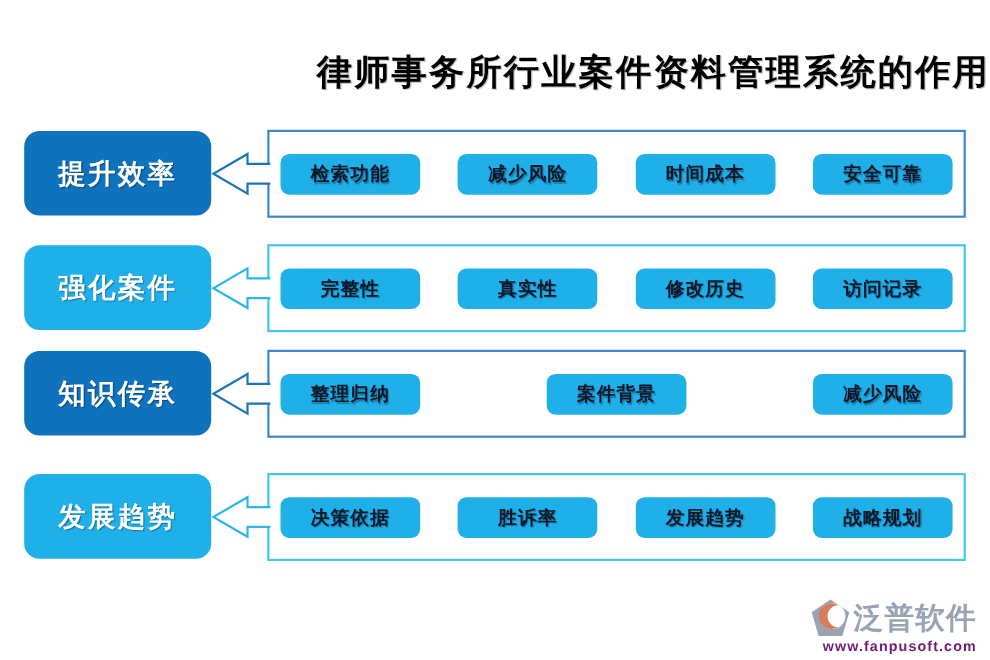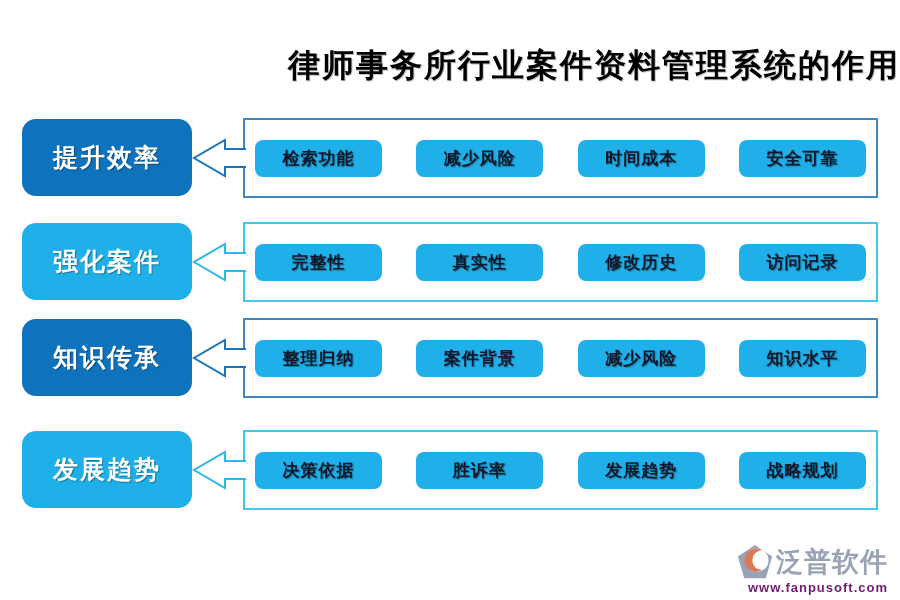--- a/index.html
+++ b/index.html
@@ -109,21 +109,20 @@
       <span>知识传承</span>
     </div>
     <svg class="arrow" viewBox="0 0 54 40" xmlns="http://www.w3.org/2000/svg">
       <path d="M54 11 L33 11 L33 2 L2 20 L33 38 L33 29 L54 29"></path>
     </svg>
     <div class="panel">
 
     <div class="feature-btn">整理归纳</div>
         <div class="feature-btn">案件背景</div>
         <div class="feature-btn">减少风险</div>
-        <div class="feature-btn">知识水平</div>
       </div>
   </div>
     <div class="row light" style="top: 430px;">
     <div class="label-box">
       <span>发展趋势</span>
     </div>
     <svg class="arrow" viewBox="0 0 54 40" xmlns="http://www.w3.org/2000/svg">
       <path d="M54 11 L33 11 L33 2 L2 20 L33 38 L33 29 L54 29"></path>
     </svg>
     <div class="panel">

